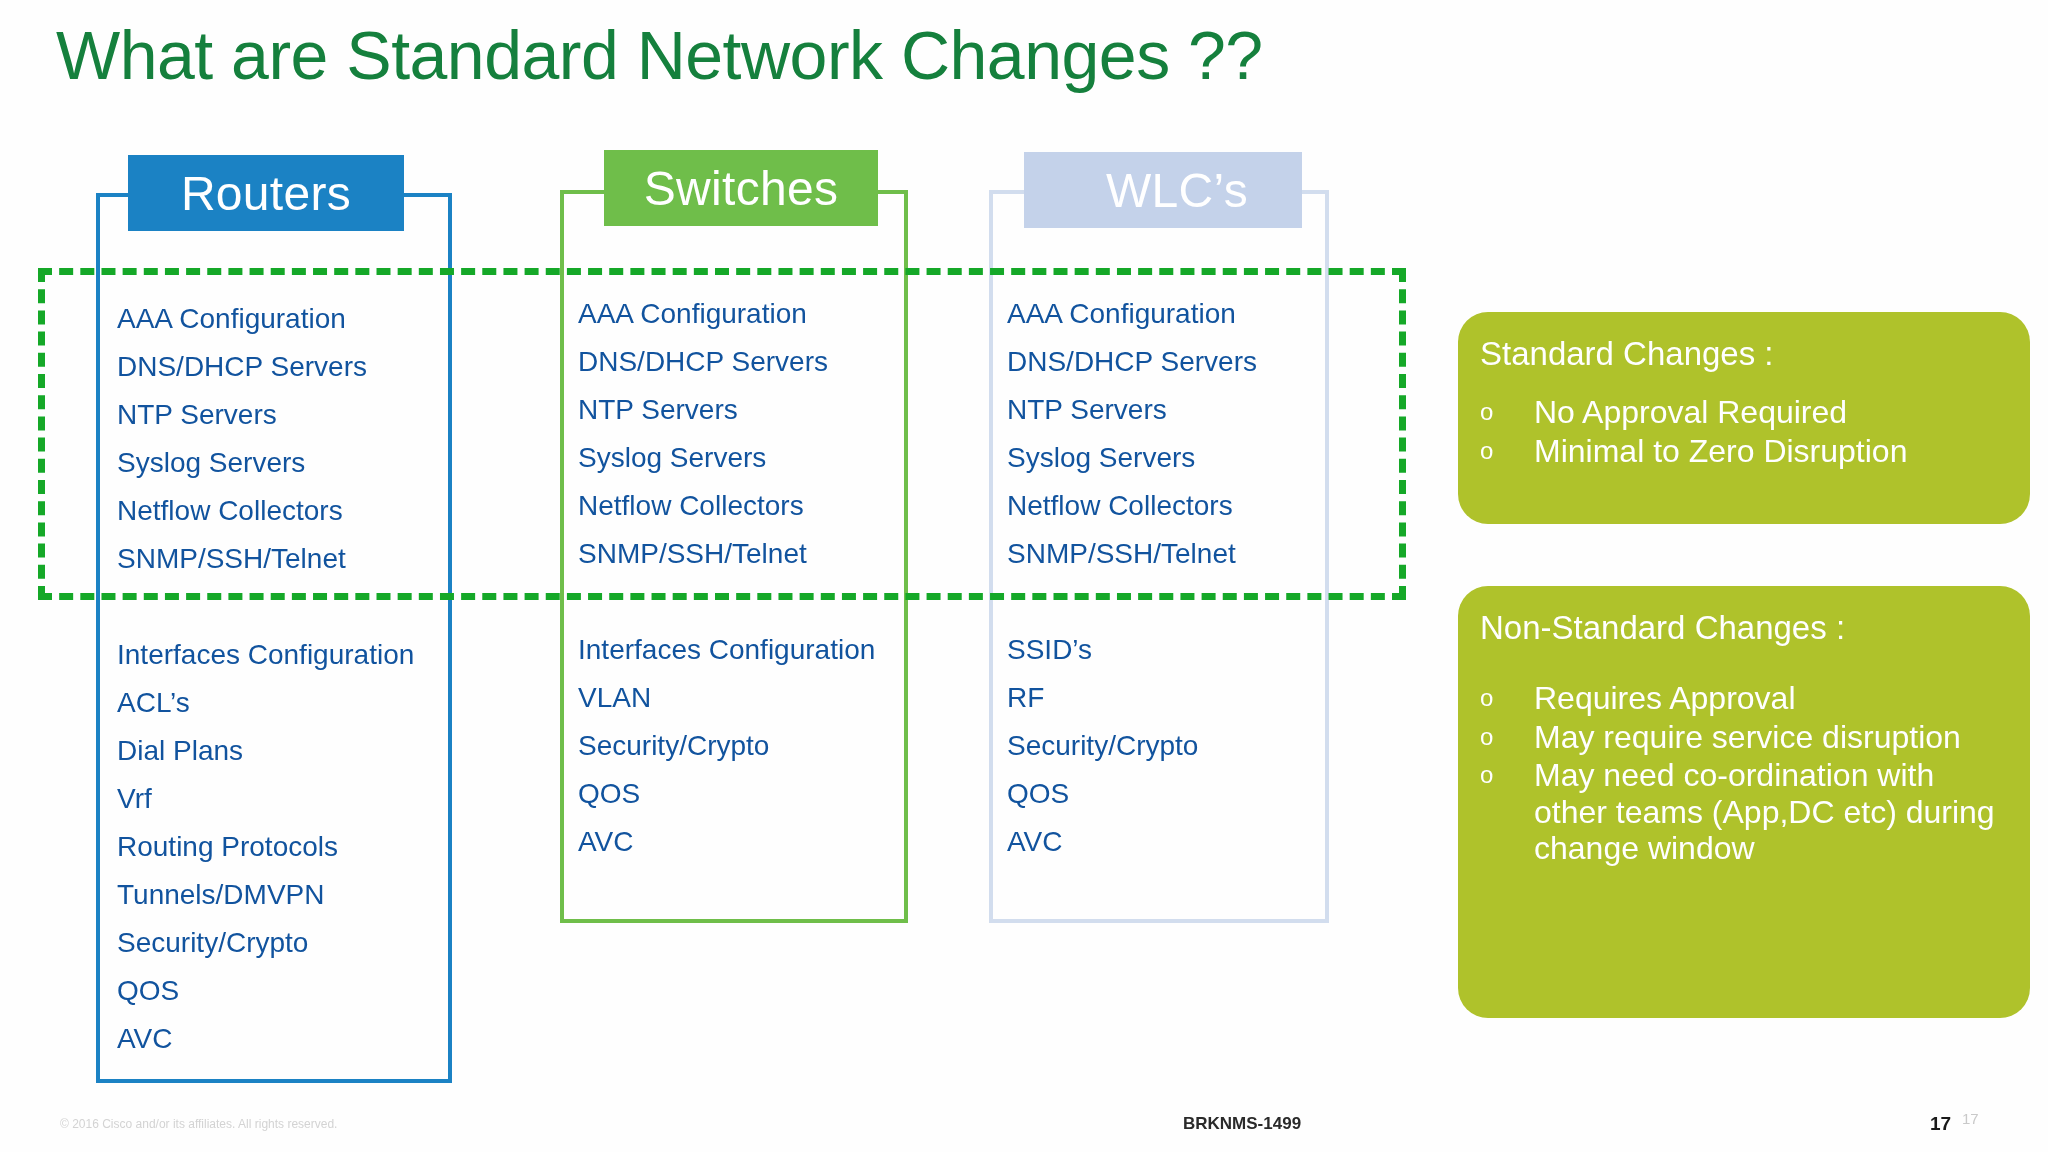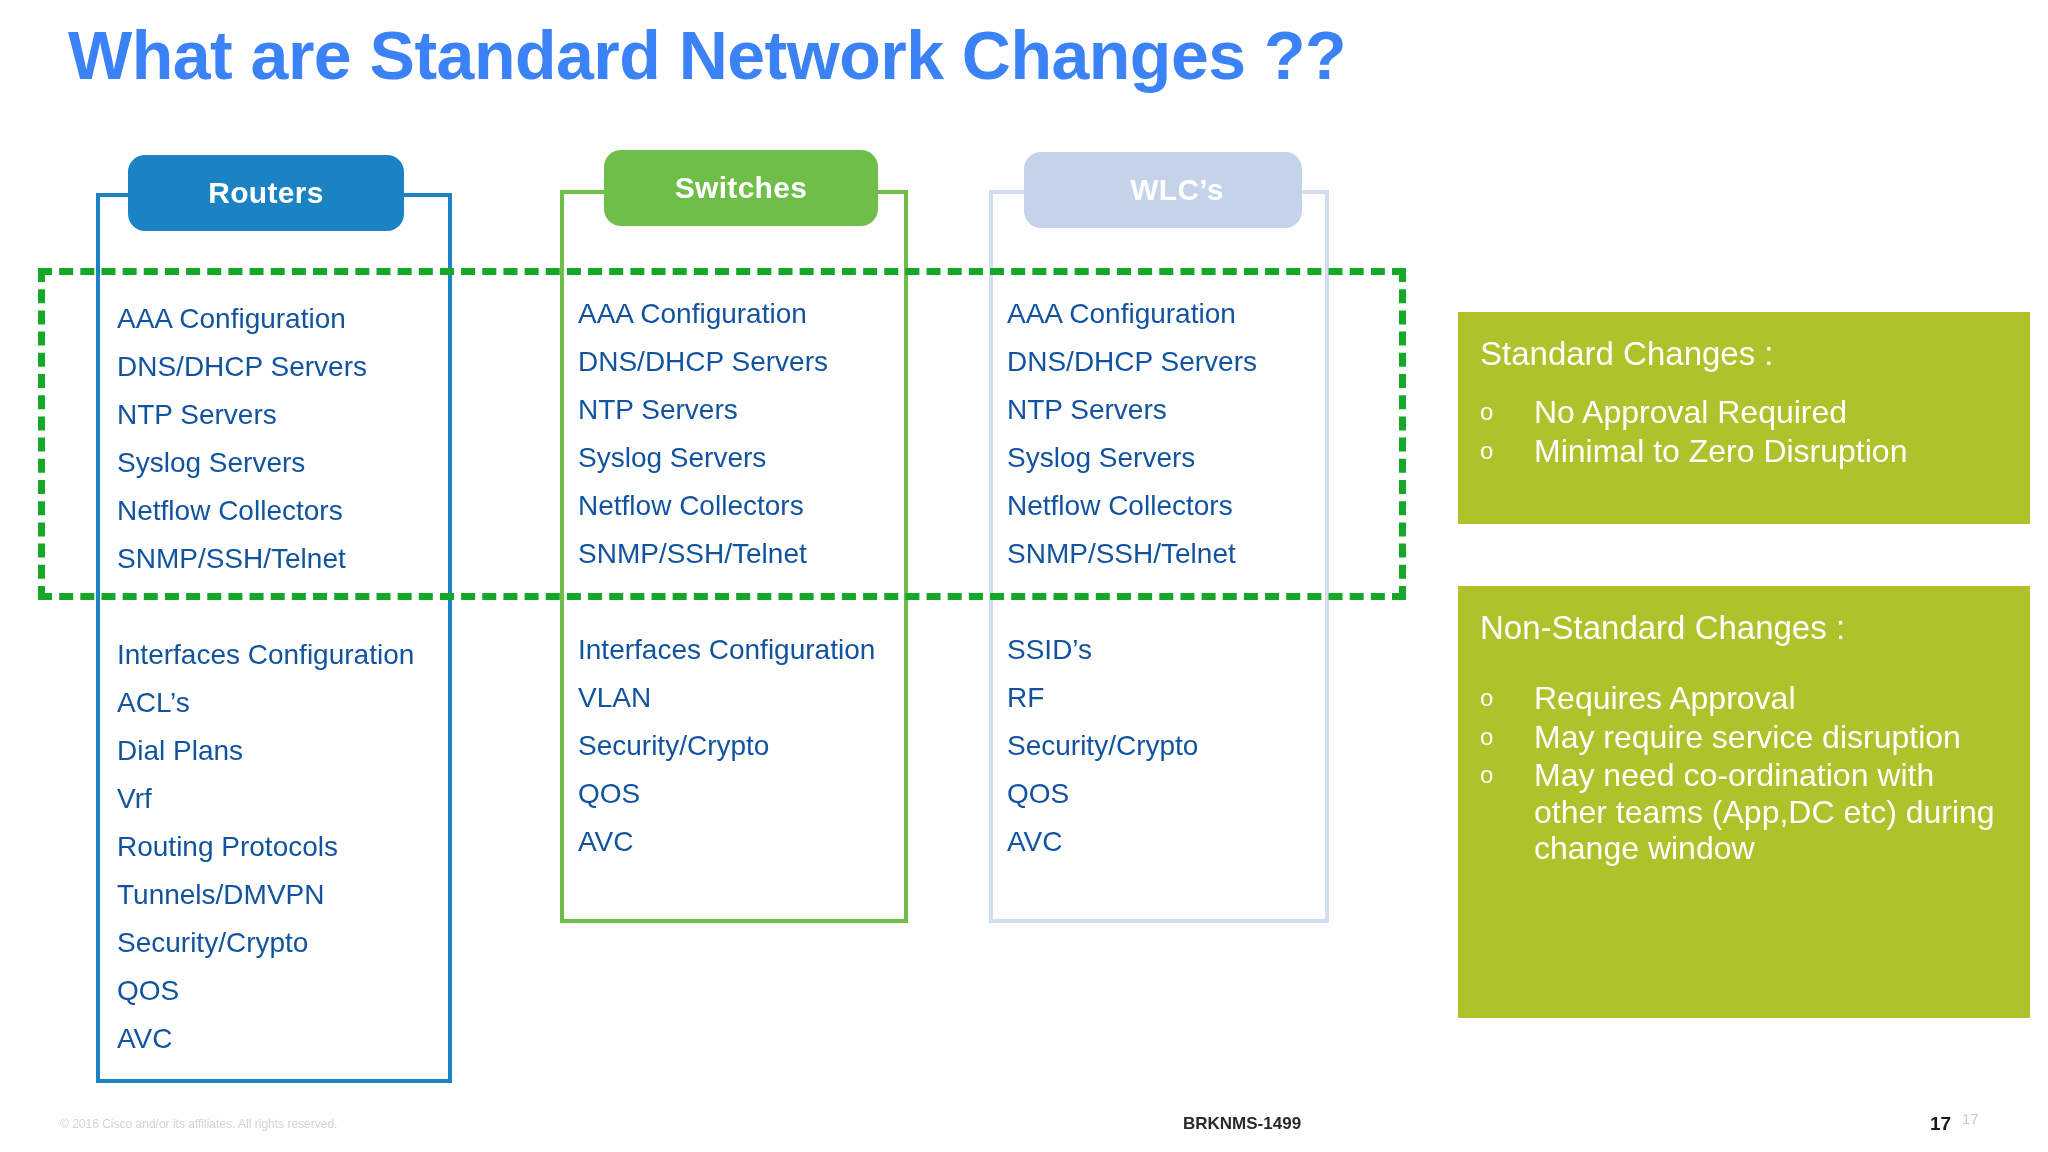--- a/index.html
+++ b/index.html
@@ -20,25 +20,25 @@
     position: absolute;
     left: 0; top: 0;
     width: 2048px;
     height: 1152px;
     background: #fefefe;
   }
 
   
   .title {
     position: absolute;
-    left: 68px;
+    left: 56px;
     top: 18px;
     font-size: 68px;
-    font-weight: bold;
-    color: #3b82f6;
+    font-weight: normal;
+    color: #15803d;
     letter-spacing: -0.5px;
     white-space: nowrap;
     line-height: 1.1;
   }
 
   
   .col-frame {
     position: absolute;
     box-sizing: border-box;
     background: transparent;
@@ -72,25 +72,24 @@
     height: 10px;
   }
 
   
   .chip {
     position: absolute;
     display: flex;
     align-items: center;
     justify-content: center;
     color: #ffffff;
-    font-size: 30px;
-    font-weight: bold;
+    font-size: 48px;
+    font-weight: normal;
     letter-spacing: 0.3px;
     box-sizing: border-box;
-    border-radius: 17px;
   }
   .chip.routers  { left: 128px;  top: 155px; width: 276px; height: 76px;  background: #1B82C4; }
   .chip.switches { left: 604px;  top: 150px; width: 274px; height: 76px;  background: #6FBE4A; }
   .chip.wlcs     { left: 1024px; top: 152px; width: 278px; height: 76px;  background: #C4D2EA; padding-left: 28px; }
 
   
   .dash-box {
     position: absolute;
     left: 38px;
     top: 268px;
@@ -121,20 +120,21 @@
   }
   .col-list .gap { height: 48px; }
 
   
   .panel {
     position: absolute;
     box-sizing: border-box;
     background: #AFC22B;
     color: #ffffff;
     padding: 24px 26px 24px 22px;
+    border-radius: 30px;
   }
   .panel.standard     { left: 1458px; top: 312px; width: 572px; height: 212px; }
   .panel.non-standard { left: 1458px; top: 586px; width: 572px; height: 432px; }
 
   .panel-title {
     font-size: 33px;
     line-height: 1.1;
     color: #ffffff;
     margin-bottom: 22px;
     white-space: nowrap;

